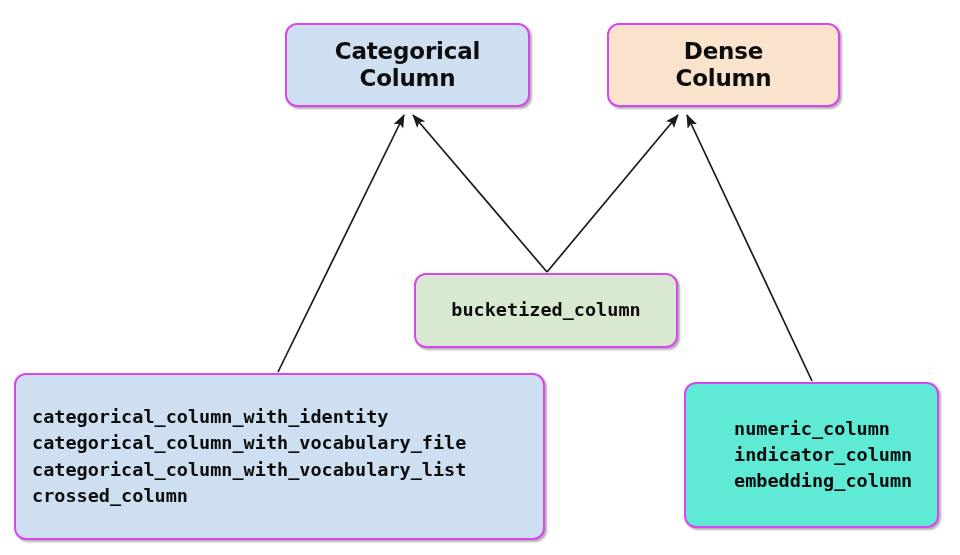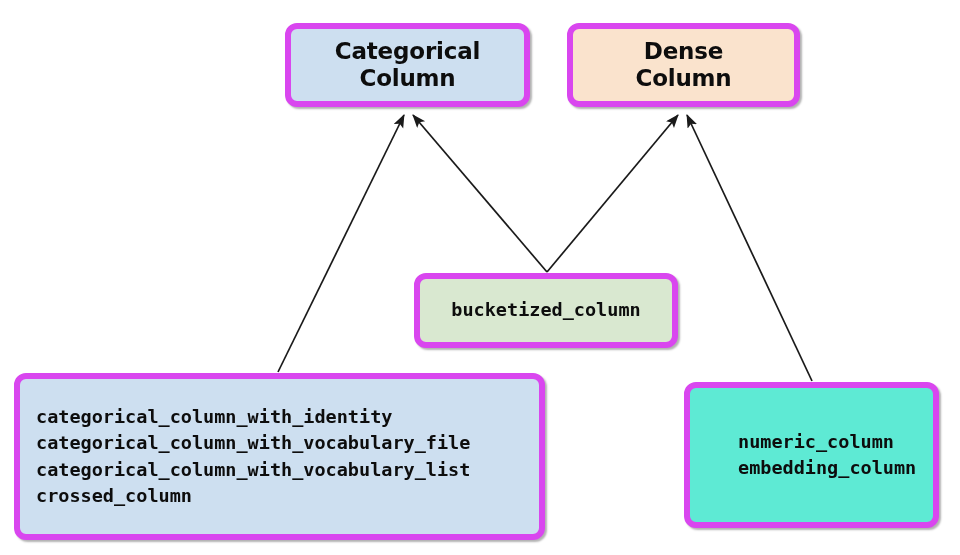--- a/index.html
+++ b/index.html
@@ -19,21 +19,21 @@
     position: absolute;
     left: 0;
     top: 0;
     width: 960px;
     height: 555px;
     pointer-events: none;
   }
   .node {
     position: absolute;
     box-sizing: border-box;
-    border: 6px solid #d946ef;
+    border: 2px solid #d946ef;
     border-radius: 12px;
     display: flex;
     flex-direction: column;
     justify-content: center;
     box-shadow: 2px 2px 2px rgba(0,0,0,0.30);
   }
   .node.center-title {
     align-items: center;
     text-align: center;
   }
@@ -109,38 +109,39 @@
     <line x1="547" y1="272" x2="678" y2="115" stroke="#1a1a1a" stroke-width="1.7" marker-end="url(#arrowhead)"></line>
 
     <line x1="812" y1="381" x2="687" y2="115" stroke="#1a1a1a" stroke-width="1.7" marker-end="url(#arrowhead)"></line>
   </svg>
 
   <div class="node center-title" id="node-categorical" style="background:#cddff0;">
     <div class="title-text">Categorical</div>
     <div class="title-text">Column</div>
   </div>
 
-  <div class="node center-title" id="node-dense" style="background:#fae3cd;">
+  <div class="node center-title" id="node-dense" style="background:#fae3cd;margin-left:40px;">
     <div class="title-text">Dense</div>
     <div class="title-text">Column</div>
   </div>
 
   <div class="node" id="node-bucketized" style="background:#d9e8d0;">
     <div class="mono-line">bucketized_column</div>
   </div>
 
   <div class="node" id="node-categorical-list" style="background:#cddff0;">
     <div class="list-body">
       <div class="mono-line">categorical_column_with_identity</div>
       <div class="mono-line">categorical_column_with_vocabulary_file</div>
       <div class="mono-line">categorical_column_with_vocabulary_list</div>
       <div class="mono-line">crossed_column</div>
     </div>
   </div>
 
   <div class="node" id="node-dense-list" style="background:#5eead4;padding-left:32px;">
     <div class="list-body">
       <div class="mono-line">numeric_column</div>
+      <div class="mono-line">indicator_column</div>
       <div class="mono-line">embedding_column</div>
     </div>
   </div>
 
 </div>
 
 </body></html>

